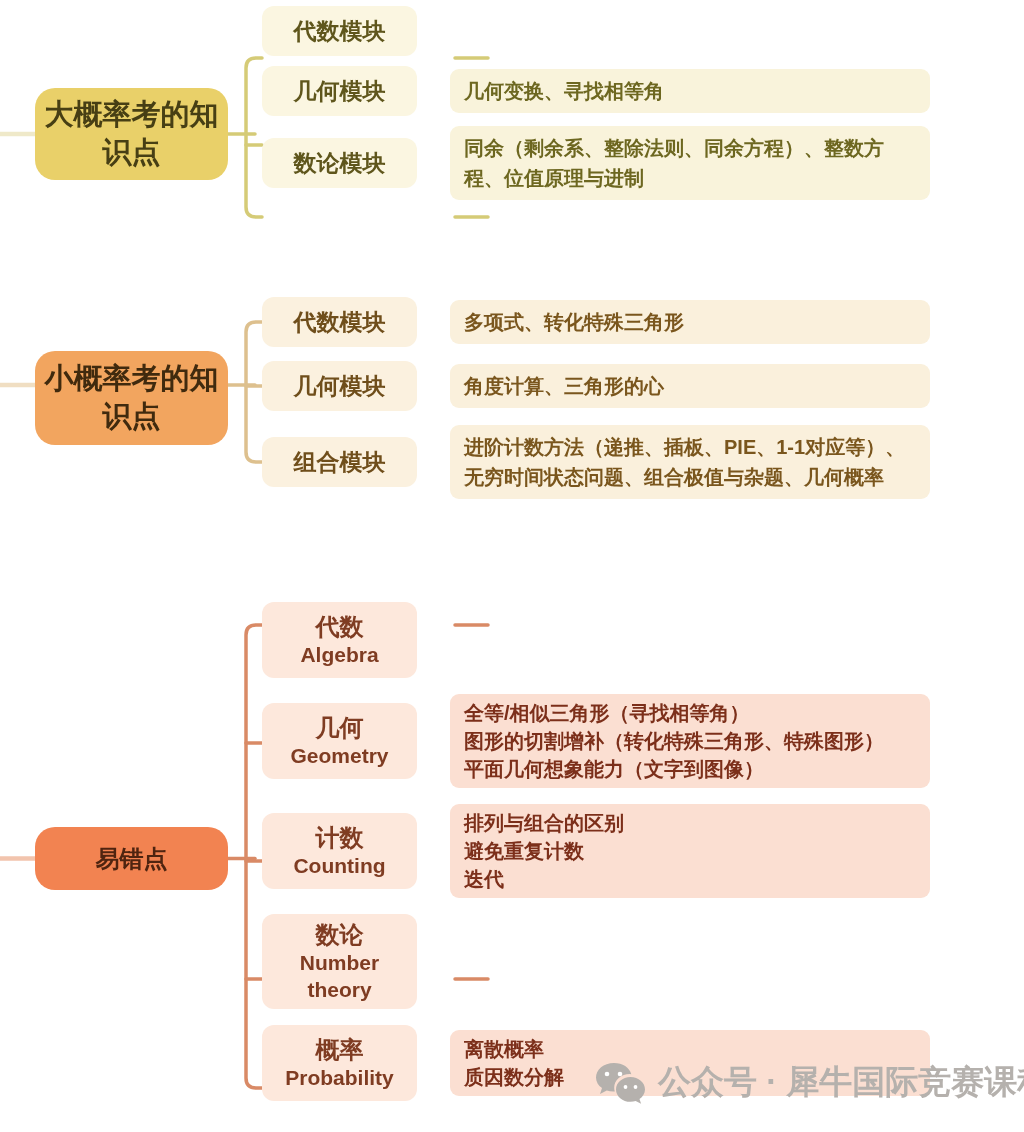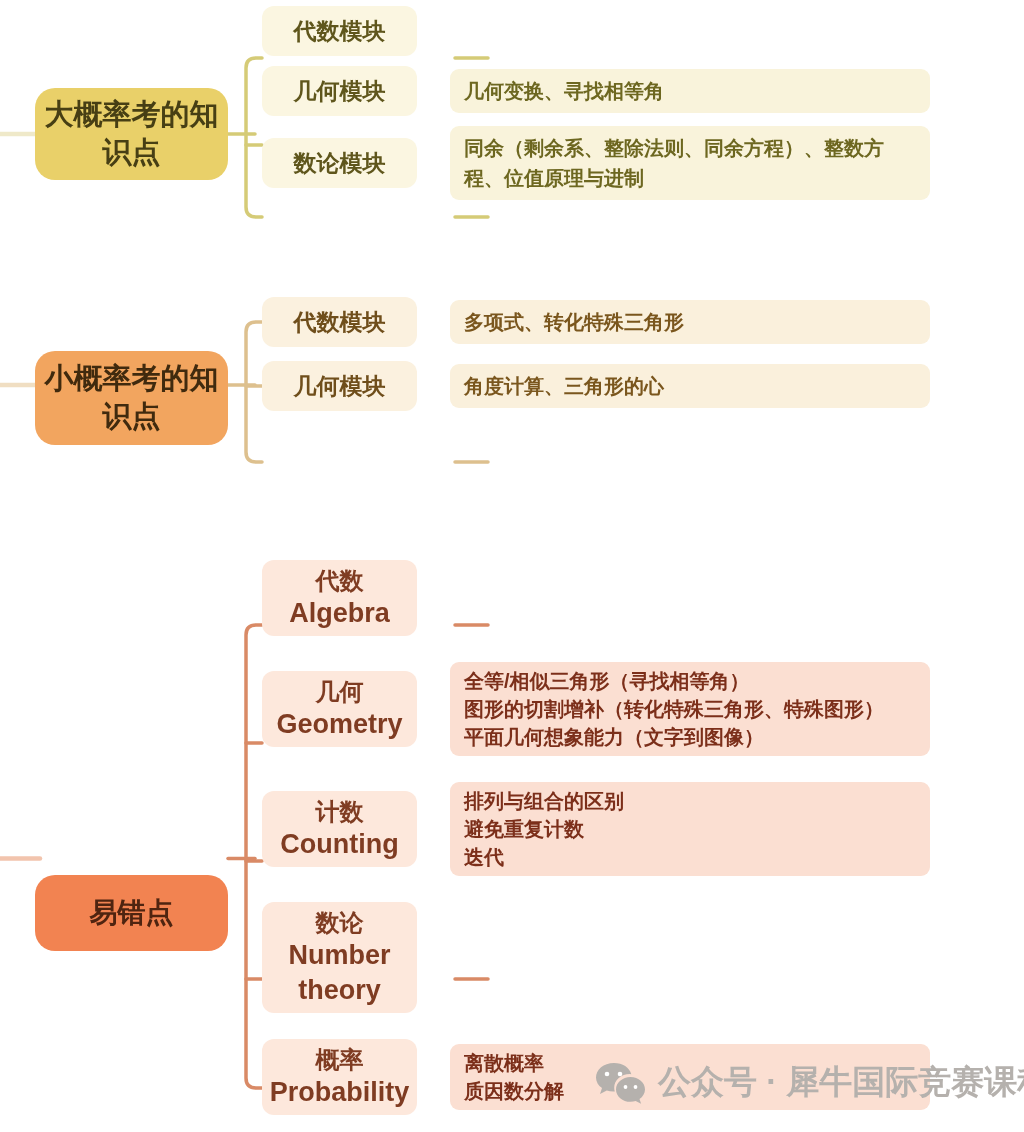--- a/index.html
+++ b/index.html
@@ -34,26 +34,26 @@
     display: flex; align-items: center;
   }
 
   
   .sec-0 .root-box { top: 88px;  height: 92px; font-size: 29px; line-height: 1.3; }
   .sec-0 .rows     { top: 6px;   gap: 10px; }
   
   .sec-1 .root-box { top: 319px; height: 94px; font-size: 29px; line-height: 1.3; margin-top: 32px; }
   .sec-1 .rows     { top: 297px; gap: 14px; }
   
-  .sec-2 .root-box { top: 827px; height: 76px; font-size: 28px; margin-top: 48px; }
-  .sec-2 .rows     { top: 560px; gap: 26px; }
+  .sec-2 .root-box { top: 827px; height: 63px; font-size: 24px; }
+  .sec-2 .rows     { top: 602px; gap: 16px; }
 
   .sec-0 .branch-box, .sec-1 .branch-box { min-height: 50px; font-size: 23px; padding: 4px; }
   .sec-2 .branch-box { min-height: 76px; font-size: 24px; line-height: 1.26; padding: 6px 4px; }
-  .sec-2 .branch-box .en { font-size: 27px; }
+  .sec-2 .branch-box .en { font-size: 21px; }
 
   .sec-0 .detail-box, .sec-1 .detail-box { font-size: 20px; line-height: 30px; padding: 7px 14px; min-height: 44px; }
   .sec-2 .detail-box { font-size: 20px; line-height: 28px; padding: 5px 14px; min-height: 44px; }
 
   #watermark {
     position: absolute; left: 594px; top: 1060px; z-index: 3;
     display: flex; align-items: center; gap: 12px;
     color: #b5b1ad; font-size: 33px; font-weight: bold; white-space: nowrap;
   }
   #watermark svg { display: block; }
@@ -129,20 +129,27 @@
     </div>
     <div class="detail-box">多项式、转化特殊三角形</div>
   </div>
         <div class="row">
     <div class="branch-box">
       <div class="zh">几何模块</div>
 
     </div>
     <div class="detail-box">角度计算、三角形的心</div>
   </div>
+        <div class="row">
+    <div class="branch-box">
+      <div class="zh">组合模块</div>
+
+    </div>
+    <div class="detail-box">进阶计数方法（递推、插板、PIE、1-1对应等）、无穷时间状态问题、组合极值与杂题、几何概率</div>
+  </div>
       </div>
   </section>
     <section class="map-section sec-2" style="--root-bg: #f28351; --root-fg: #4f2410; --node-bg: #fde8dc; --node-fg: #7f3c22; --detail-bg: #fbdfd2; --detail-fg: #7c2f1a;">
     <div class="root-box">
       <span class="root-label">易错点</span>
     </div>
     <div class="rows">
         <div class="row">
     <div class="branch-box">
       <div class="zh">代数</div>

